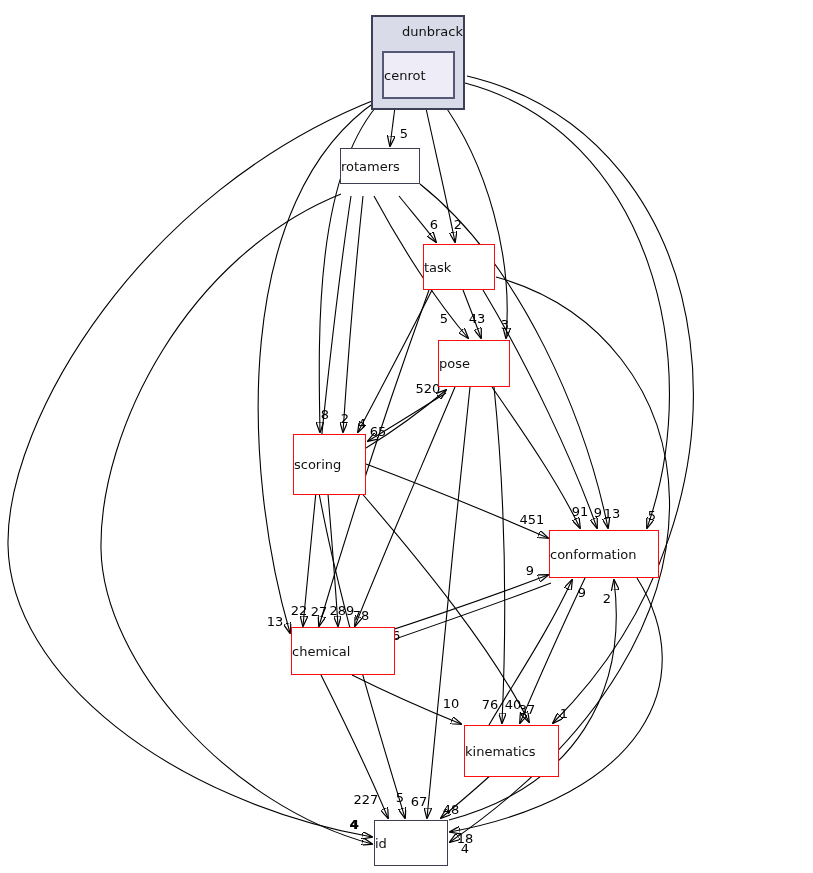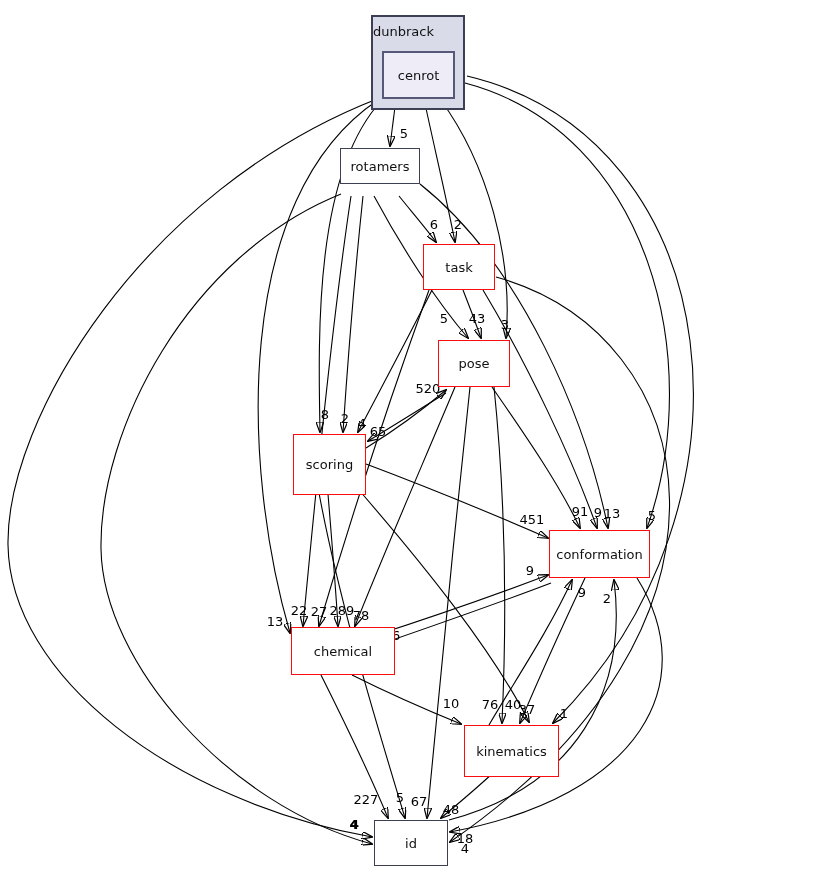--- a/index.html
+++ b/index.html
@@ -3,26 +3,26 @@
 <meta charset="utf-8">
 <style>
   html,body{margin:0;padding:0;background:#ffffff;}
   #graph{position:relative;width:813px;height:873px;background:#fff;
          font-family:"DejaVu Sans","Liberation Sans",sans-serif;}
   #edges{position:absolute;left:0;top:0;z-index:1;}
   #edges path{fill:none;stroke:#000;stroke-width:1.1px;}
   #edges text{font-size:13px;fill:#000;text-anchor:middle;
               font-family:"DejaVu Sans","Liberation Sans",sans-serif;}
   .node{position:absolute;z-index:2;background:#ffffff;border:1.3px solid #3c3e52;
-        display:flex;align-items:center;justify-content:center;
+        display:flex;align-items:center;justify-content:flex-start;
         font-size:13px;color:#111;box-sizing:border-box;cursor:pointer;}
   .node.red{border-color:#fb0d0d;}
   .cluster{position:absolute;z-index:2;background:#d9dbe9;border:2px solid #3c3f56;
            box-sizing:border-box;}
-  .cluster-label{position:absolute;left:0;right:0;top:7px;text-align:left;
+  .cluster-label{position:absolute;left:0;right:0;top:7px;text-align:right;
                  font-size:13px;color:#111;}
   .node.inner{background:#edecf7;border:2px solid #565878;z-index:3;}
 </style>
 </head>
 <body>
 
 <div id="graph">
 
   <svg id="edges" width="813" height="873" viewBox="0 0 813 873">
     <defs>
@@ -163,21 +163,21 @@
   </div>
 
   <div class="node red" style="left:438px;top:340px;width:72px;height:47px;">
     <span>pose</span>
   </div>
 
   <div class="node red" style="left:293px;top:434px;width:73px;height:61px;">
     <span>scoring</span>
   </div>
 
-  <div class="node red" style="left:549px;top:530px;width:101px;height:48px;">
+  <div class="node red" style="left:549px;top:530px;width:110px;height:48px;">
     <span>conformation</span>
   </div>
 
   <div class="node red" style="left:291px;top:627px;width:104px;height:48px;">
     <span>chemical</span>
   </div>
 
   <div class="node red" style="left:464px;top:725px;width:95px;height:52px;">
     <span>kinematics</span>
   </div>

